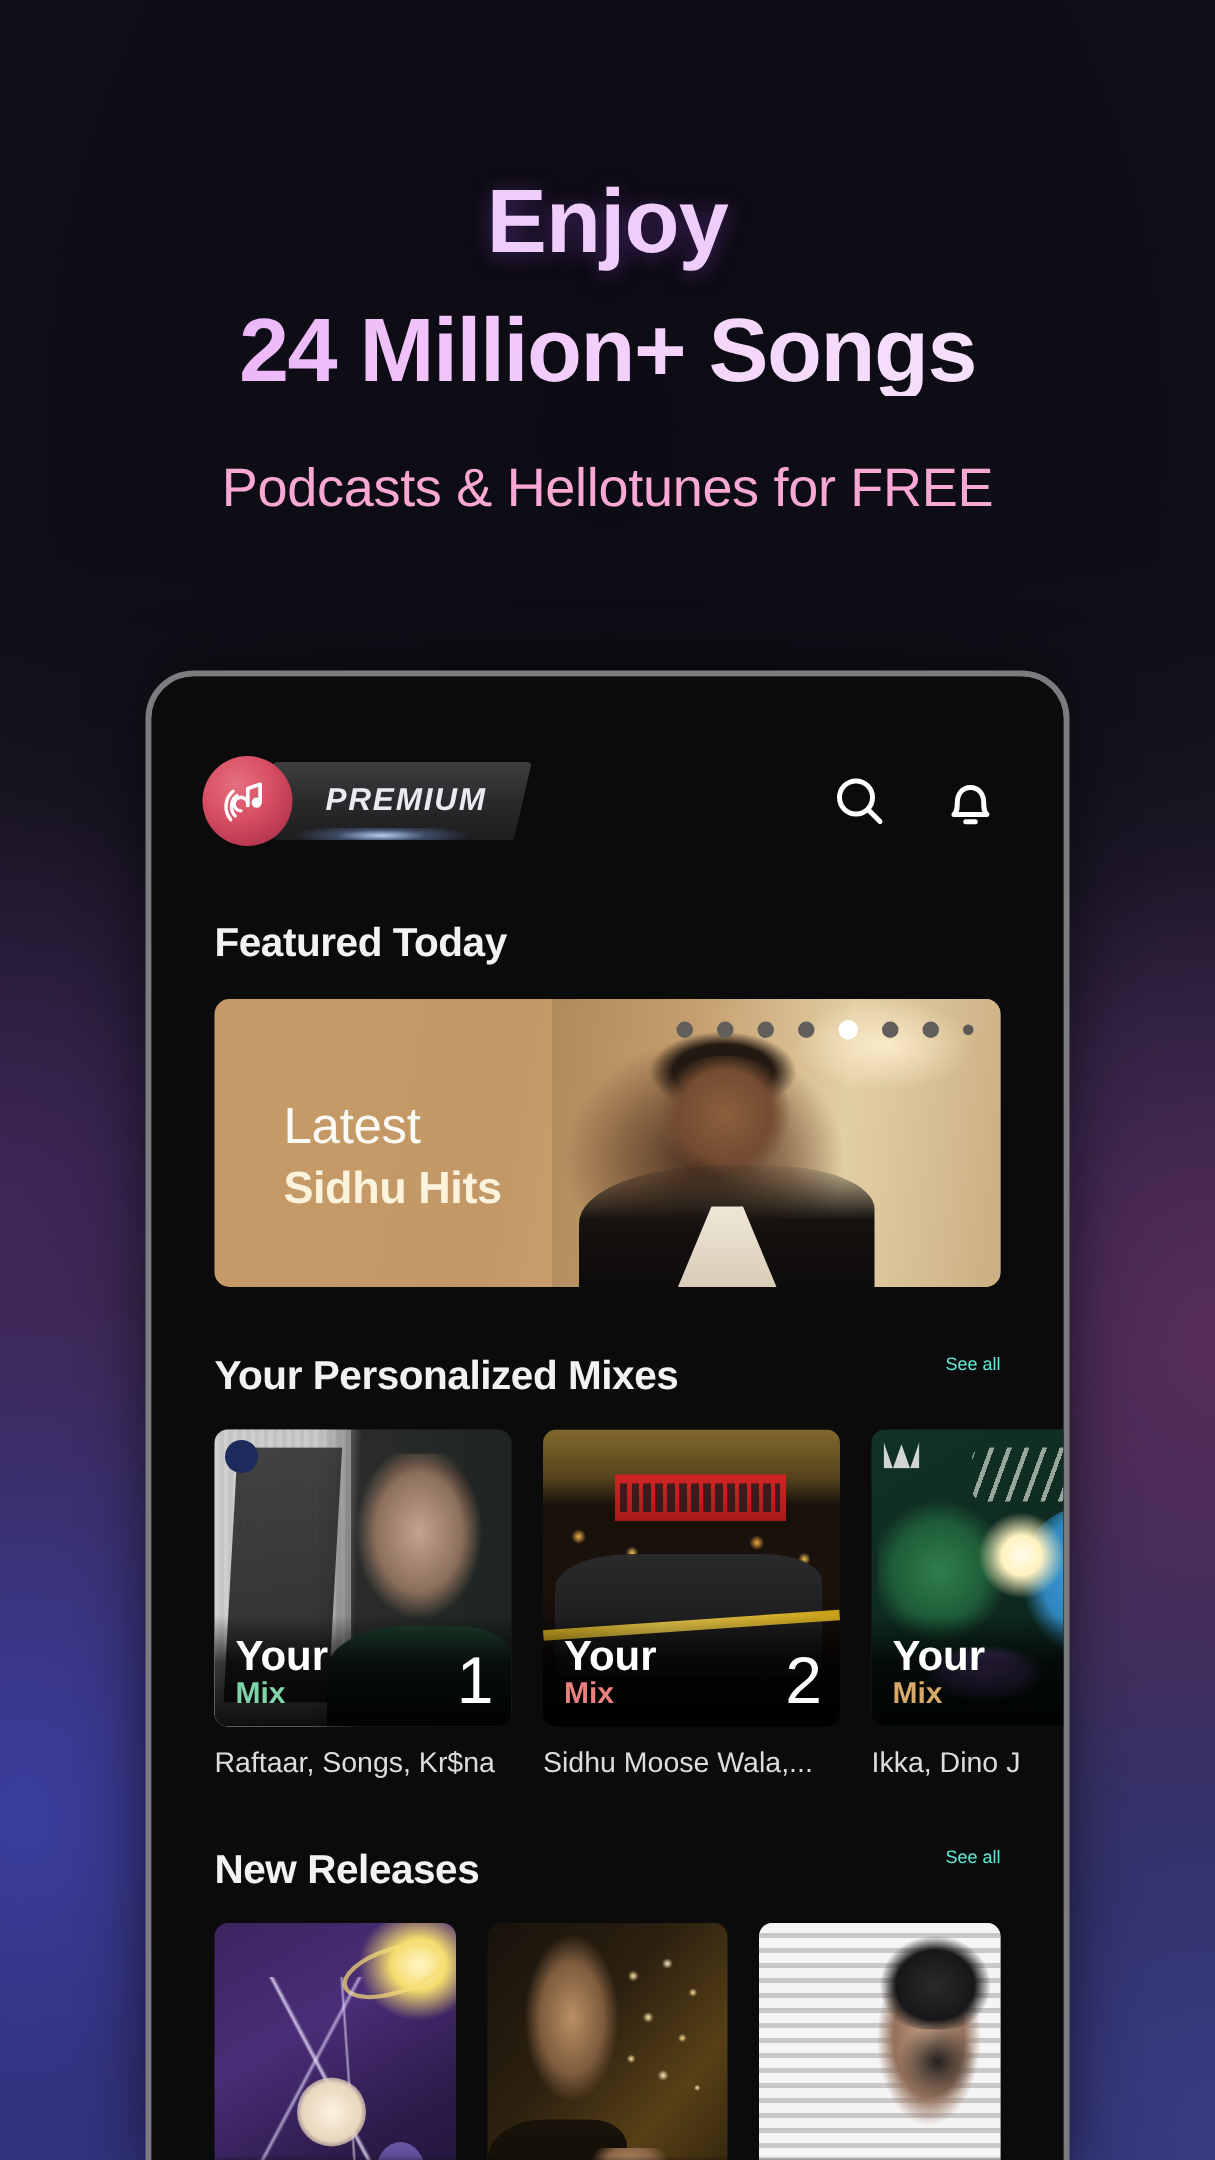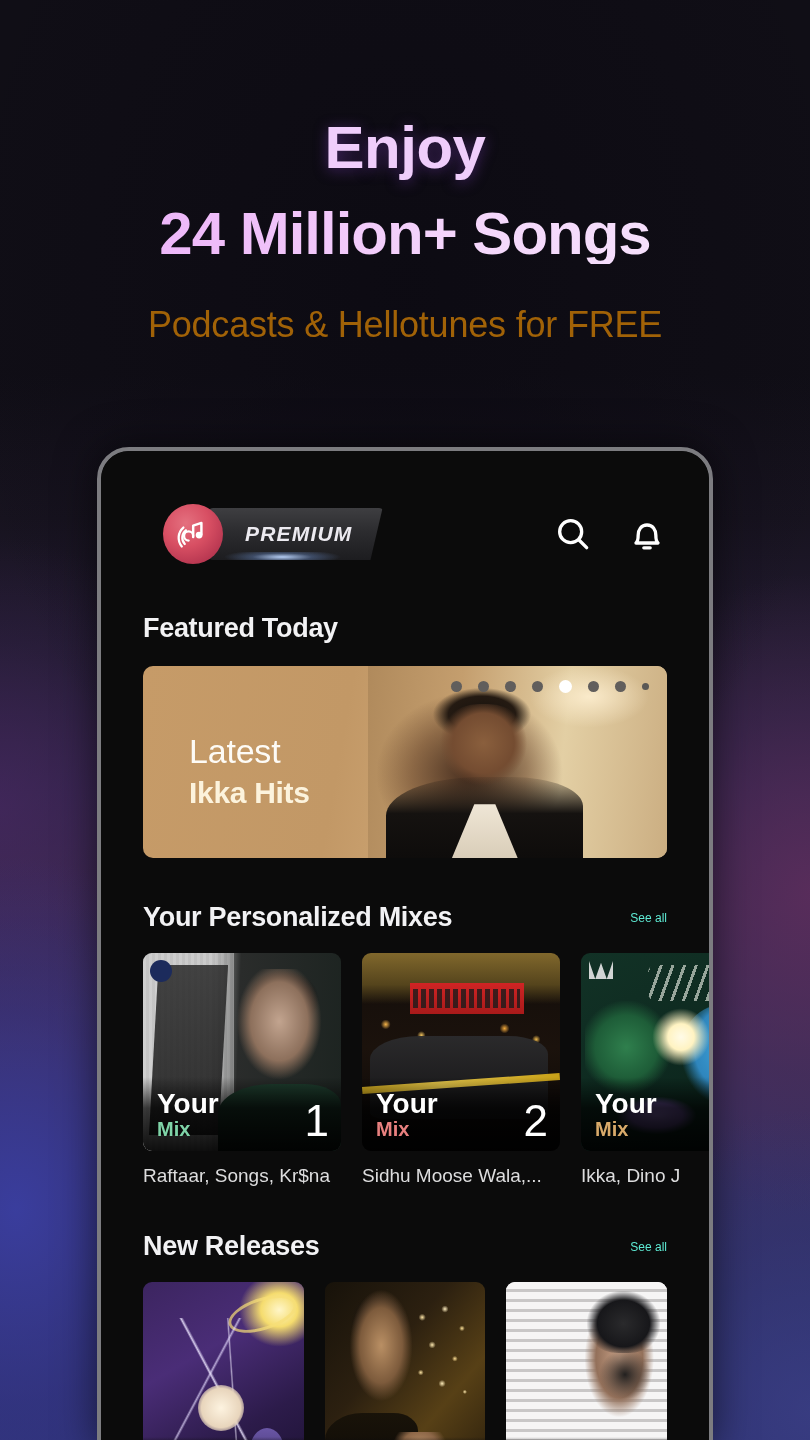--- a/index.html
+++ b/index.html
@@ -76,21 +76,21 @@
   #screen {
     position:absolute; inset:0;
     border-radius:28px 28px 0 0;
     background:#0b0b0b;
     overflow:hidden;
   }
 
   
   .app-header {
     display:flex; align-items:center;
-    padding:48px 42px 0 62px;
+    padding:48px 42px 0 34px;
     height:118px;
   }
   .logo-wrap { display:flex; align-items:center; position:relative; }
   .logo-circle {
     width:60px; height:60px; border-radius:50%;
     background:radial-gradient(circle at 38% 32%, #e4707f 0%, #d84f63 42%, #b63650 78%, #8e2a42 100%);
     display:flex; align-items:center; justify-content:center;
     position:relative; z-index:3; flex:none;
   }
   .logo-circle svg { width:42px; height:42px; display:block; }
@@ -109,21 +109,21 @@
   .badge-shine {
     position:absolute; left:14px; right:4px; bottom:-2px; height:10px;
     background:radial-gradient(ellipse 50% 100% at 38% 50%, rgba(190,215,255,.95) 0%, rgba(120,160,230,.35) 38%, rgba(60,90,180,0) 75%);
     z-index:4; pointer-events:none;
   }
   .header-actions { margin-left:auto; display:flex; align-items:center; gap:34px; }
   .ic { width:40px; height:40px; display:block; }
 
   
   .sec-head {
-    display:flex; align-items:center;
+    display:flex; align-items:flex-start;
     padding:0 42px; margin-top:44px;
   }
   .sec-title { font-size:27px; font-weight:bold; color:#f2f2f4; letter-spacing:-.3px; }
   .see-all { margin-left:auto; font-size:12px; color:#5eead4; }
 
   
   .banner {
     margin:22px 42px 0 42px; height:192px;
     border-radius:10px; overflow:hidden; position:relative;
     background:linear-gradient(100deg,#c69b68 0%,#c29866 38%,#cfa877 60%,#e8d2a4 78%,#d8bb8c 100%);
@@ -300,21 +300,21 @@
   <div class="layer bg-glow-lm"></div>
   <div class="layer bg-glow-right"></div>
   <div class="layer bg-glow-left"></div>
   <div class="layer bg-glow-rb"></div>
   <div class="layer bg-vig"></div>
 </div>
 
 <div id="hero">
   <div class="h-l1" style="color: rgb(239, 205, 251);">Enjoy</div>
   <div class="h-l2">24 Million+ Songs</div>
-  <div class="h-sub" style="color: #a16207;">Podcasts &amp; Hellotunes for FREE</div>
+  <div class="h-sub" style="color: #f9a8d4;">Podcasts &amp; Hellotunes for FREE</div>
 </div>
 
 <div id="phone">
   <div id="screen">
 
     <div class="app-header">
       <div class="logo-wrap">
         <div class="logo-circle">
           <svg viewBox="0 0 48 48" xmlns="http://www.w3.org/2000/svg">
             <g fill="none" stroke="#ffffff" stroke-width="2.6" stroke-linecap="round">
@@ -349,21 +349,21 @@
 
     <div class="banner">
       <div class="banner-photo">
         <div class="b-hair"></div>
         <div class="b-face"></div>
         <div class="b-suit"></div>
         <div class="b-shirt"></div>
       </div>
       <div class="banner-txt">
         <div class="b-l1">Latest</div>
-        <div class="b-l2">Ikka Hits</div>
+        <div class="b-l2">Sidhu Hits</div>
       </div>
       <div class="dots">
         <div class="dot"></div>
         <div class="dot"></div>
         <div class="dot"></div>
         <div class="dot"></div>
         <div class="dot active"></div>
         <div class="dot"></div>
         <div class="dot"></div>
         <div class="dot tiny"></div>

